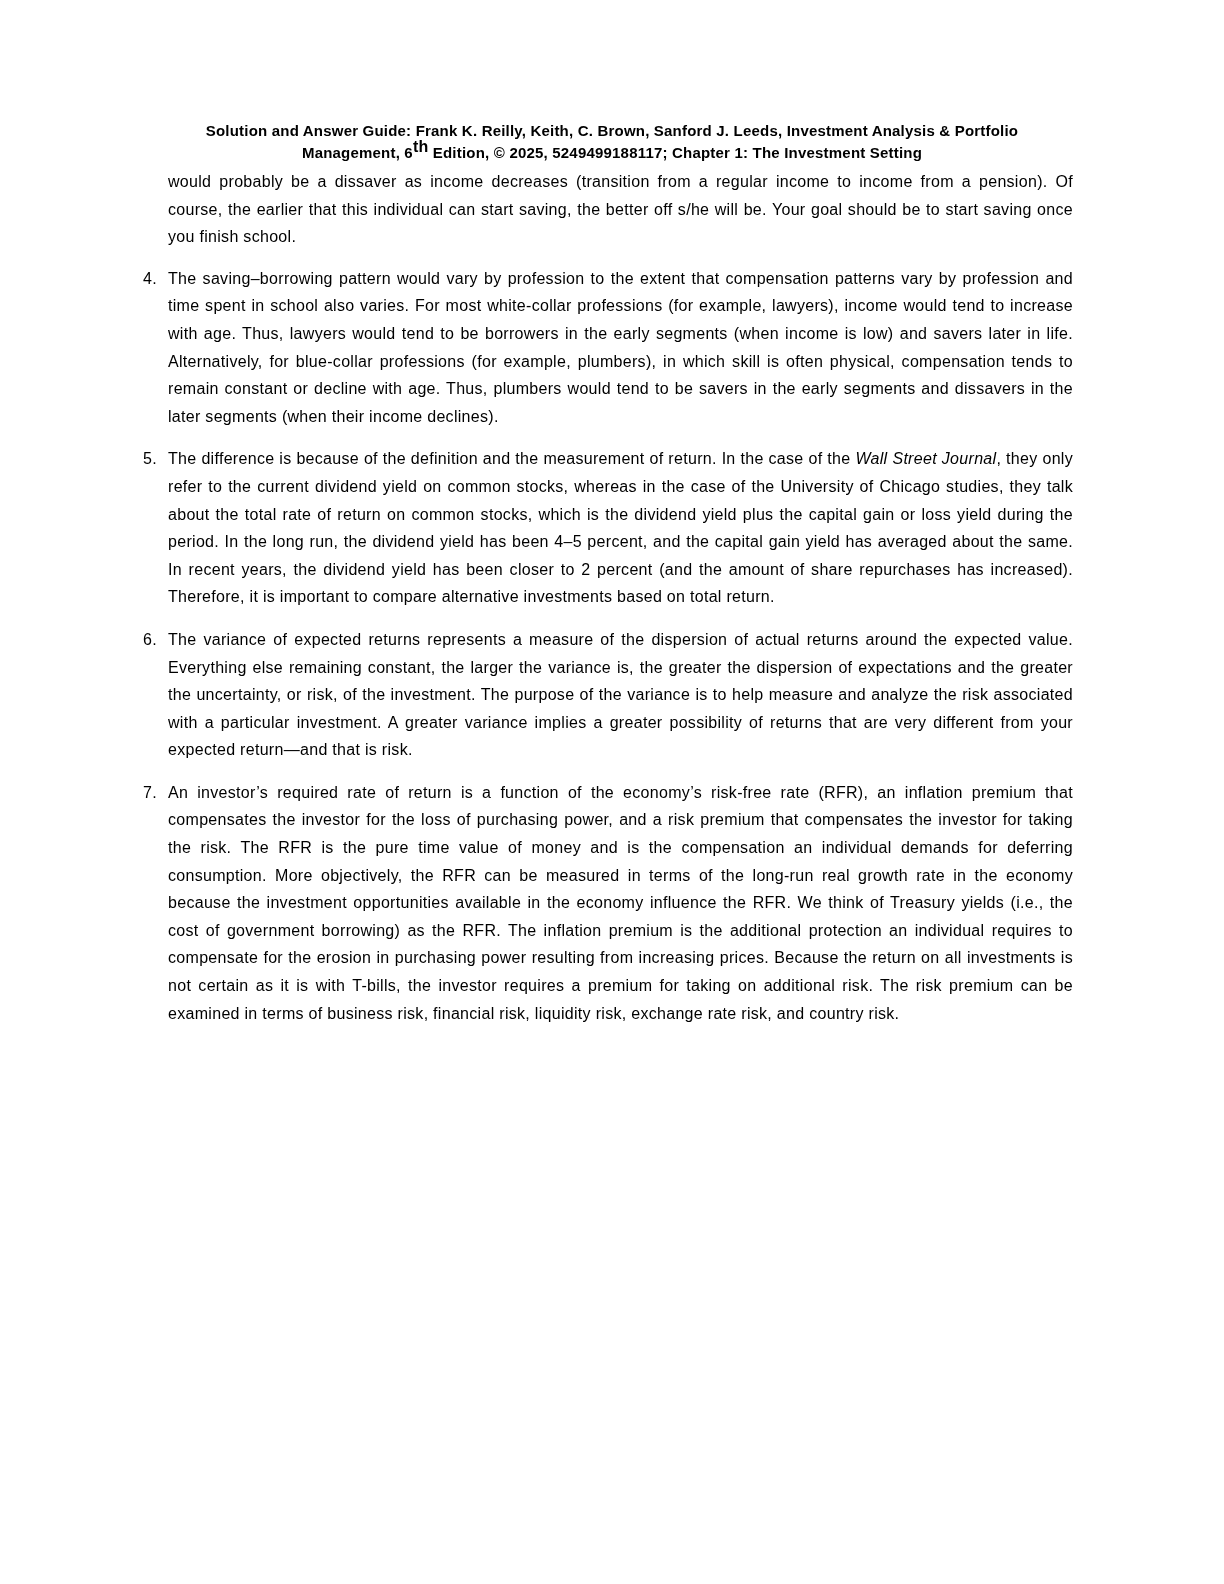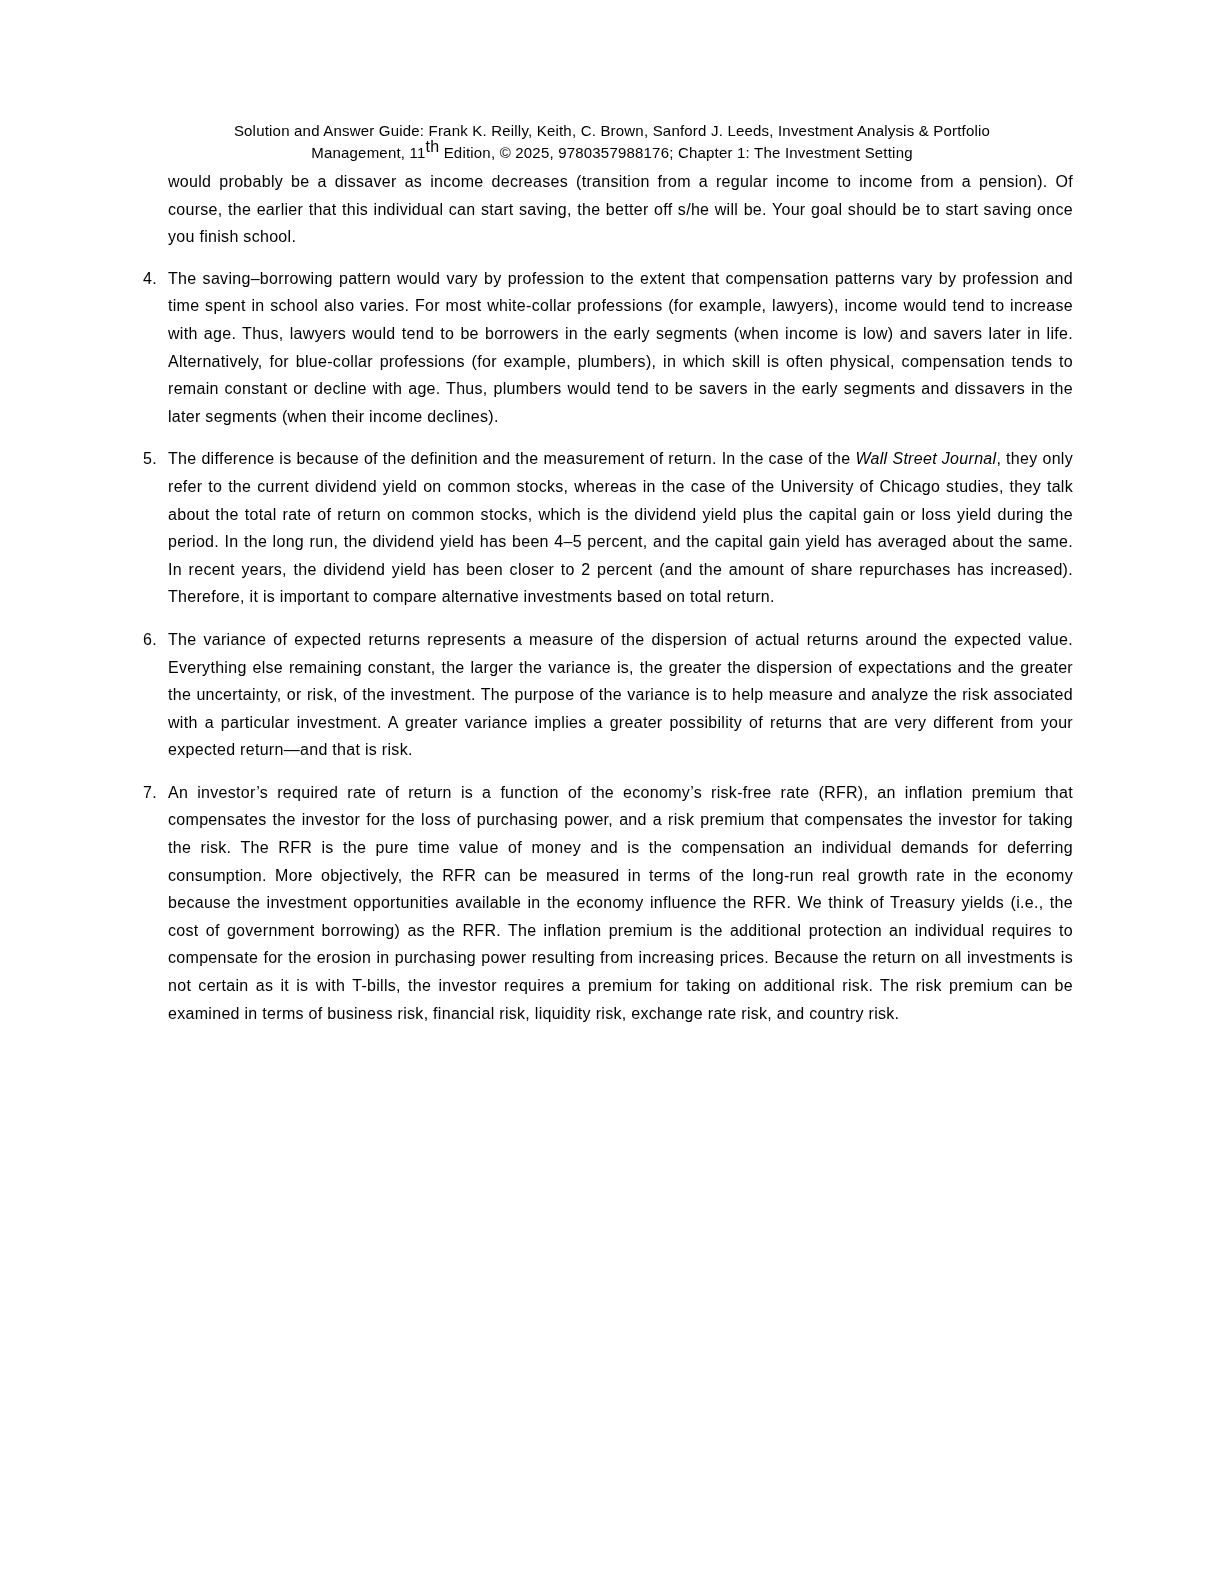--- a/index.html
+++ b/index.html
@@ -20,20 +20,21 @@
     height: 1584px;
     box-sizing: border-box;
   }
   .doc-header {
     margin: 120px auto 0 auto;
     width: 900px;
     text-align: center;
     font-size: 15px;
     line-height: 22px;
     letter-spacing: 0.2px;
+    font-weight: bold;
   }
   .doc-header sup {
     font-size: 16px;
     line-height: 0;
     vertical-align: super;
   }
   .content {
     margin: 4px 151px 0 143px;
     font-size: 16px;
     line-height: 27.6px;
@@ -60,21 +61,21 @@
   }
 </style>
 </head>
 <body>
 
 <div class="page">
 
   <div class="doc-header">
     <div>Solution and Answer Guide: Frank K. Reilly, Keith, C. Brown, Sanford J. Leeds, Investment Analysis &amp; Portfolio</div>
     <div>
-      <span>Management, 11</span><sup>th</sup><span> Edition, © 2025, 9780357988176; Chapter 1: The Investment Setting</span>
+      <span>Management, 6</span><sup>th</sup><span> Edition, © 2025, 5249499188117; Chapter 1: The Investment Setting</span>
     </div>
   </div>
 
   <div class="content">
 
     <p class="para-continuation">would probably be a dissaver as income decreases (transition from a regular income to income from a pension). Of course, the earlier that this individual can start saving, the better off s/he will be. Your goal should be to start saving once you finish school.</p>
 
     <div class="list-item">
       <div class="num">4.</div>
       <div class="item-text">The saving–borrowing pattern would vary by profession to the extent that compensation patterns vary by profession and time spent in school also varies. For most white-collar professions (for example, lawyers), income would tend to increase with age. Thus, lawyers would tend to be borrowers in the early segments (when income is low) and savers later in life. Alternatively, for blue-collar professions (for example, plumbers), in which skill is often physical, compensation tends to remain constant or decline with age. Thus, plumbers would tend to be savers in the early segments and dissavers in the later segments (when their income declines).</div>

